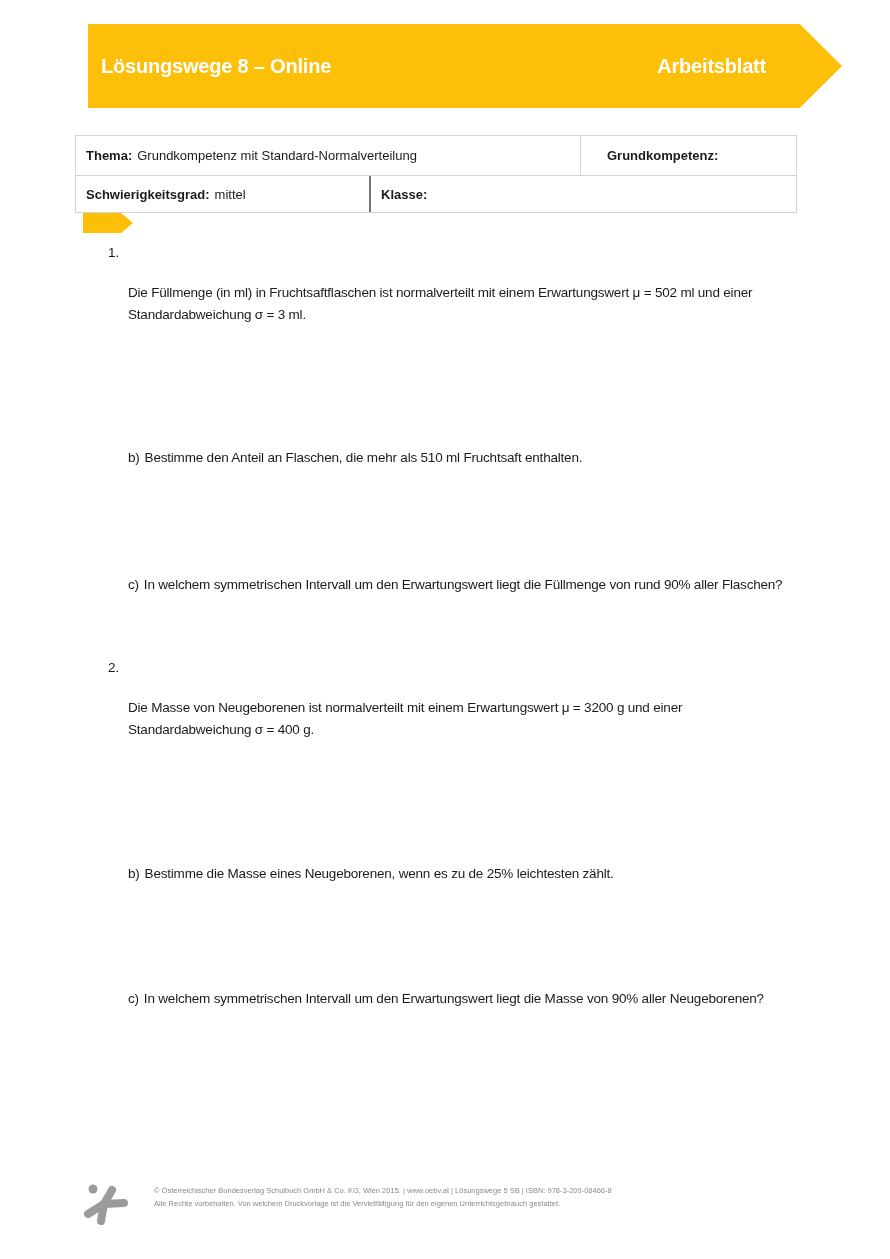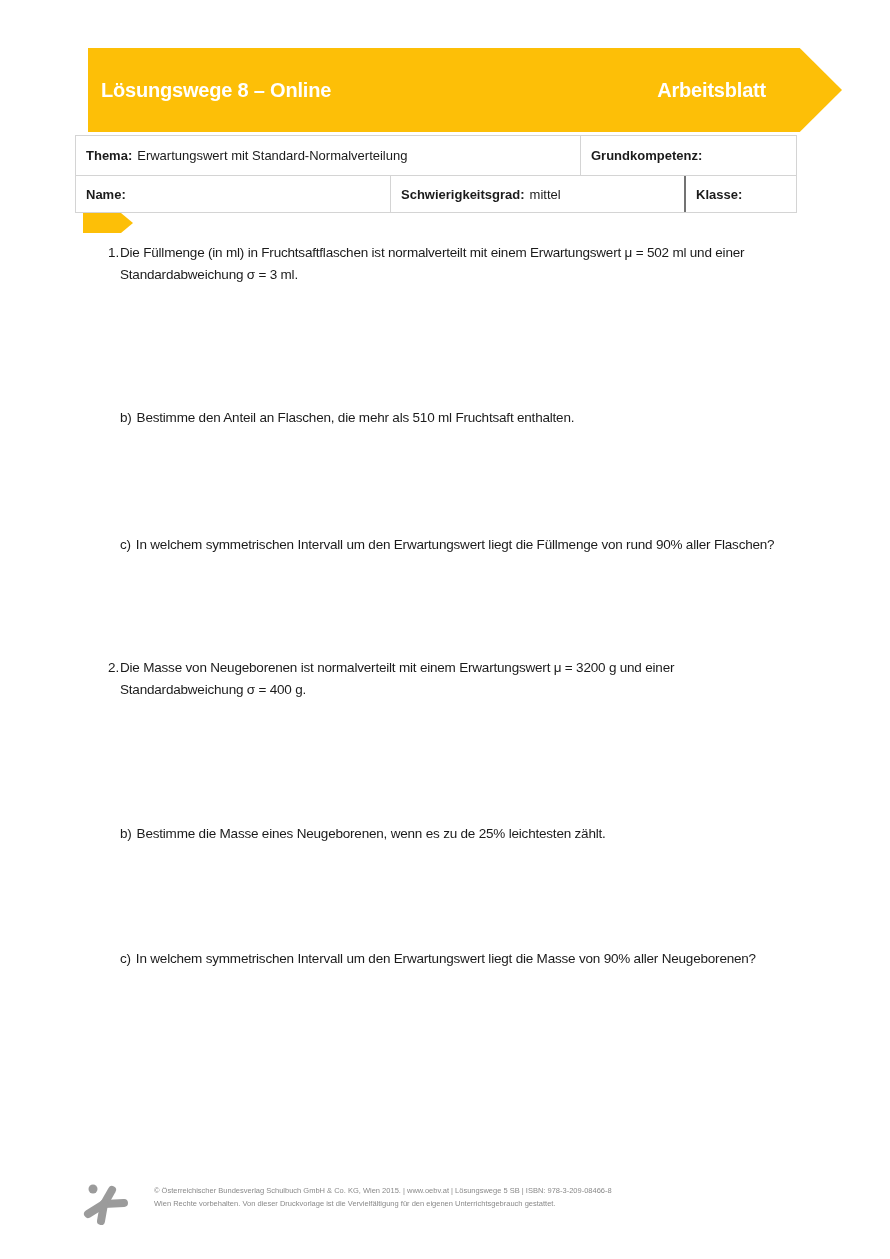--- a/index.html
+++ b/index.html
@@ -2,57 +2,57 @@
 <html><head>
 <meta charset="utf-8">
 <style>
   html,body { margin:0; padding:0; background:#ffffff; }
   .page {
     position:relative; width:890px; height:1259px; background:#ffffff;
     font-family:"Liberation Sans", sans-serif; color:#1b1b1b; overflow:hidden;
   }
   
   .banner {
-    position:absolute; left:88px; top:48px; width:754px; height:84px;
+    position:absolute; left:88px; top:24px; width:754px; height:84px;
     background:#FDBF07;
     clip-path:polygon(0 0, 94.4% 0, 100% 50%, 94.4% 100%, 0 100%);
     display:flex; align-items:center; justify-content:space-between;
     box-sizing:border-box; padding:0 76px 0 13px;
   }
   .banner-title, .banner-badge {
     color:#ffffff; font-weight:bold; font-size:20px; letter-spacing:-0.2px; white-space:nowrap;
   }
   
   .info-table {
     position:absolute; left:75px; top:135px; width:722px;
     border:1px solid #d4d4d4; box-sizing:border-box; font-size:13px;
   }
   .it-row { display:flex; }
-  .it-row1 { height:39px; }
+  .it-row1 { height:39px;gap:16px; }
   .it-row2 { height:36px; border-top:1px solid #d4d4d4; }
   .it-cell {
     display:flex; align-items:center; padding-left:10px;
     box-sizing:border-box; white-space:nowrap; overflow:hidden;
   }
   .it-label { font-weight:bold; margin-right:5px; }
   .c-thema { width:505px; border-right:1px solid #d4d4d4; }
   .c-grund { flex:1; }
   .c-name  { width:315px; border-right:1px solid #d4d4d4; }
   .c-schwierig { width:295px; border-right:2px solid #737373; }
   .c-klasse { flex:1; }
   
   .mini-arrow {
     position:absolute; left:83px; top:213px; width:50px; height:20px;
     background:#FDBF07;
     clip-path:polygon(0 0, 76% 0, 100% 50%, 76% 100%, 0 100%);
   }
   
   .ex-line {
-    position:absolute; left:120px; font-size:13.5px; letter-spacing:-0.2px;
-    white-space:nowrap; line-height:18px;
+    position:absolute; left:128px; font-size:13.5px; letter-spacing:-0.2px;
+    white-space:nowrap; line-height:18px;margin-top:40px;
   }
   .ex-num { position:absolute; left:108px; font-size:13.5px; line-height:18px; }
   .part-label { margin-right:5px; }
   
   .footer-logo { position:absolute; left:83px; top:1183px; width:49px; height:44px; }
   .footer-text {
     position:absolute; left:154px; top:1184px;
     font-size:7.5px; line-height:13px; color:#8a8a8a; letter-spacing:0;
     white-space:nowrap;
   }
@@ -64,32 +64,28 @@
 
   <div class="banner">
     <span class="banner-title">Lösungswege 8 – Online</span>
     <span class="banner-badge">Arbeitsblatt</span>
   </div>
 
   <div class="info-table">
     <div class="it-row it-row1">
       <div class="it-cell c-thema">
         <span class="it-label">Thema:</span>
-        <span>Erwartungswert mit Standard-Normalverteilung</span>
+        <span>Grundkompetenz mit Standard-Normalverteilung</span>
       </div>
       <div class="it-cell c-grund">
         <span class="it-label">Grundkompetenz:</span>
         <span></span>
       </div>
     </div>
     <div class="it-row it-row2">
-      <div class="it-cell c-name">
-        <span class="it-label">Name:</span>
-        <span></span>
-      </div>
       <div class="it-cell c-schwierig">
         <span class="it-label">Schwierigkeitsgrad:</span>
         <span>mittel</span>
       </div>
       <div class="it-cell c-klasse">
         <span class="it-label">Klasse:</span>
         <span></span>
       </div>
     </div>
   </div>
@@ -122,16 +118,16 @@
         <circle cx="10" cy="6" r="4.5" stroke="none"></circle>
         <line x1="21" y1="21" x2="29" y2="7"></line>
         <line x1="21" y1="21" x2="41" y2="20"></line>
         <line x1="21" y1="21" x2="18" y2="38"></line>
         <line x1="21" y1="21" x2="5" y2="31"></line>
       </g>
     </svg>
   </div>
   <div class="footer-text">
     <div>© Österreichischer Bundesverlag Schulbuch GmbH &amp; Co. KG, Wien 2015. | www.oebv.at | Lösungswege 5 SB | ISBN: 978-3-209-08466-8</div>
-    <div>Wien Rechte vorbehalten. Von dieser Druckvorlage ist die Vervielfältigung für den eigenen Unterrichtsgebrauch gestattet.</div>
+    <div>Alle Rechte vorbehalten. Von welchem Druckvorlage ist die Vervielfältigung für den eigenen Unterrichtsgebrauch gestattet.</div>
   </div>
 
 </div>
 
 </body></html>

